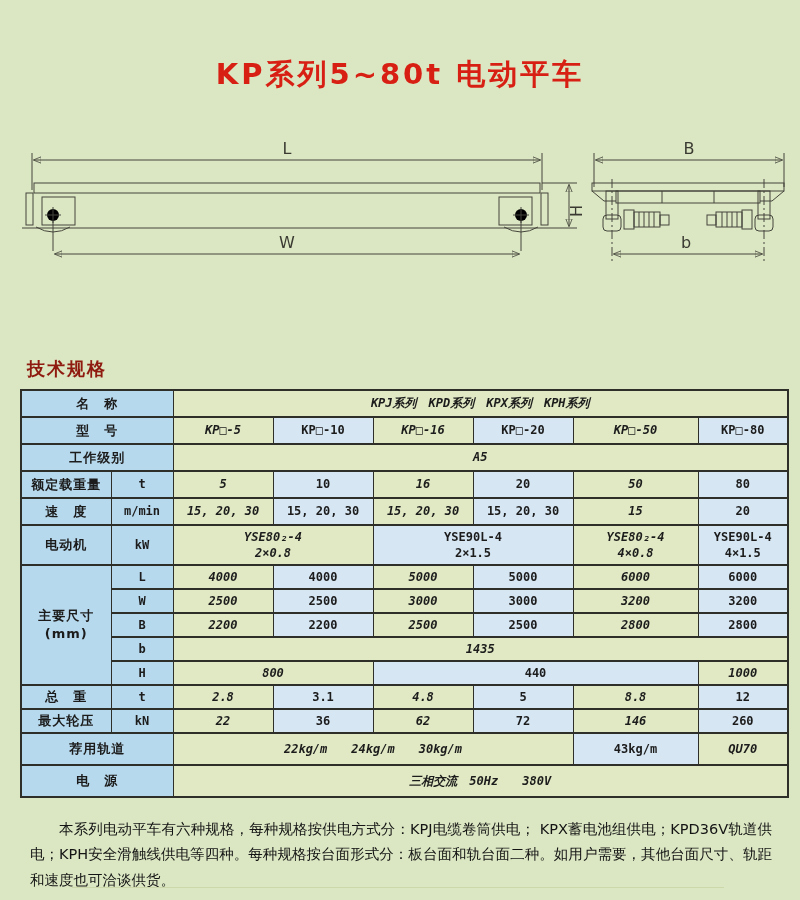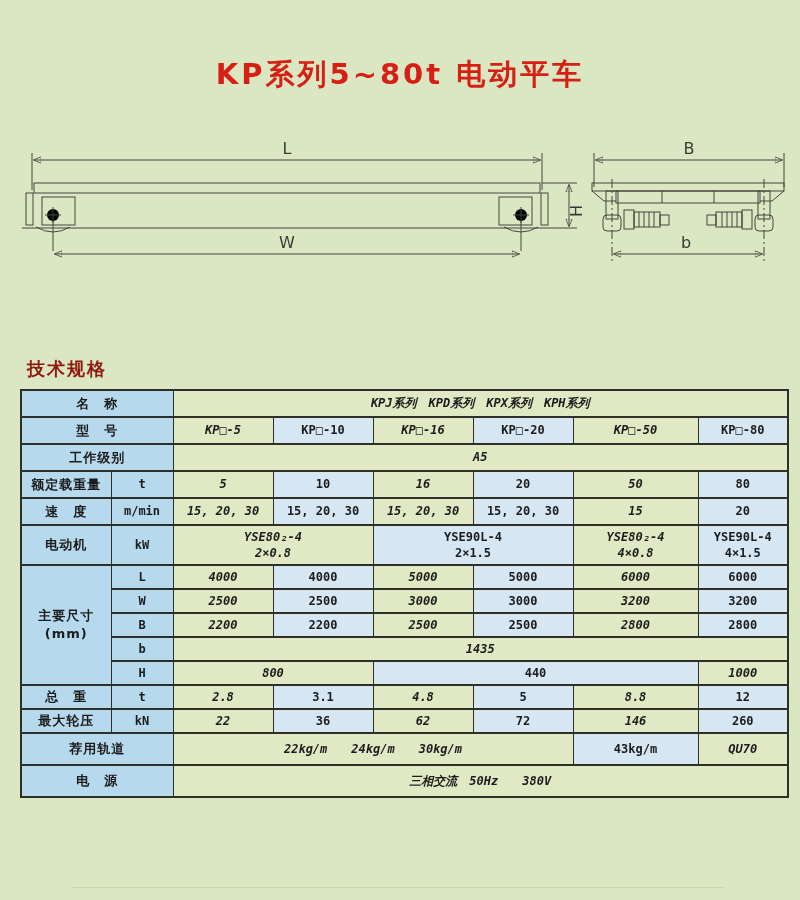--- a/index.html
+++ b/index.html
@@ -278,15 +278,16 @@
             <td class="k-green">QU70</td>
           </tr>
           <tr>
             <td colspan="2" class="k-header">电　源</td>
             <td colspan="6" class="k-green">三相交流　50Hz　　380V</td>
           </tr>
         </tbody>
     </table>
   </div>
 
+  <div class="note">本系列电动平车有六种规格，每种规格按供电方式分：KPJ电缆卷筒供电； KPX蓄电池组供电；KPD36V轨道供电；KPH安全滑触线供电等四种。每种规格按台面形式分：板台面和轨台面二种。如用户需要，其他台面尺寸、轨距和速度也可洽谈供货。</div>
   <div class="bottom-rule"></div>
 
 </div>
 
 </body></html>

